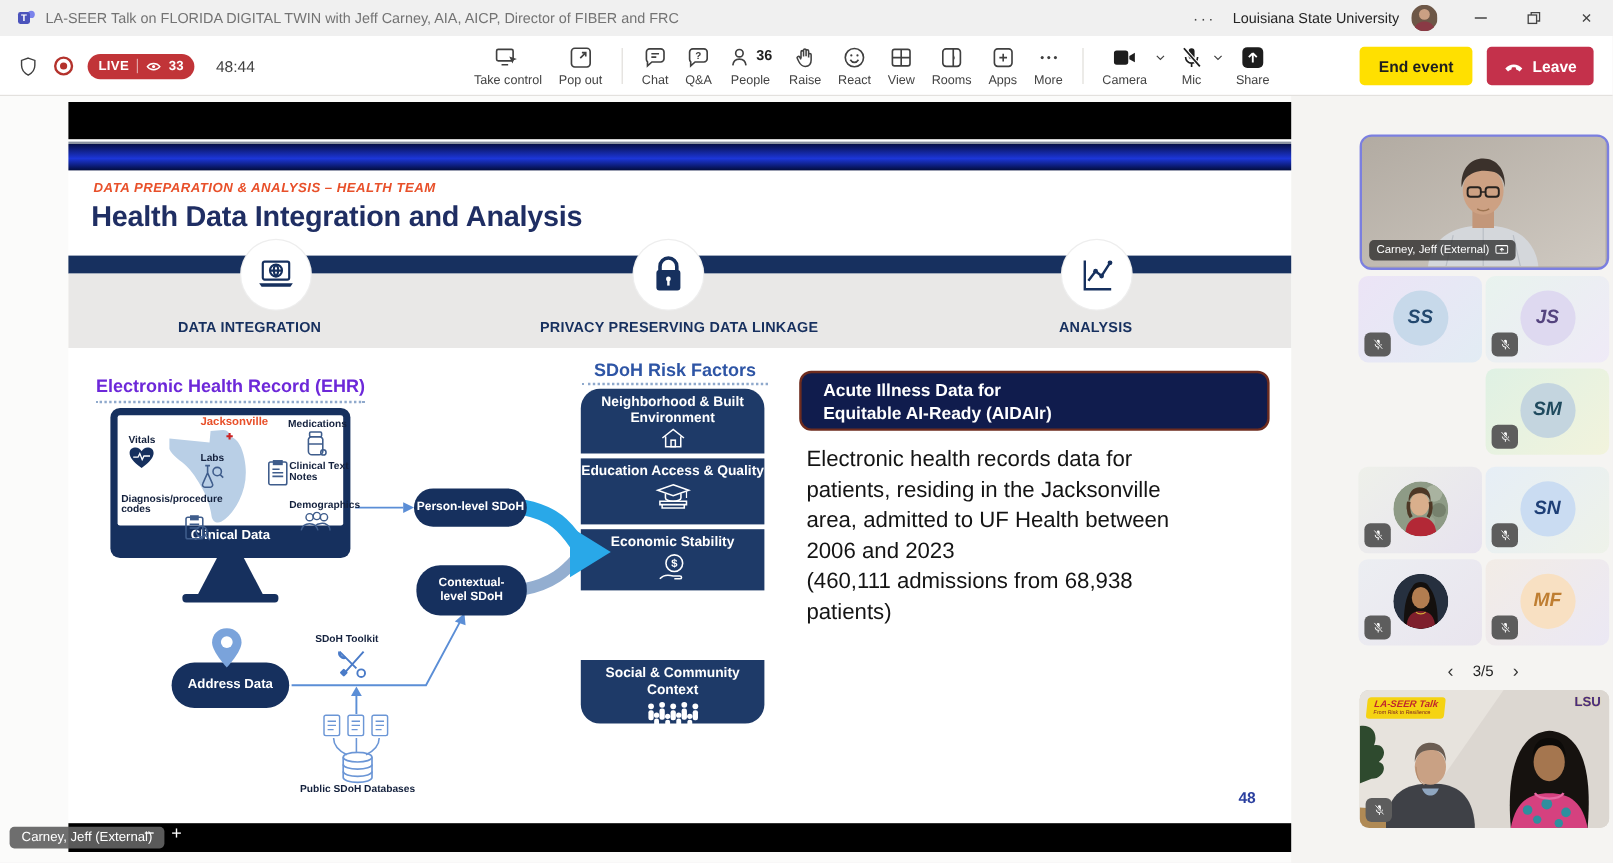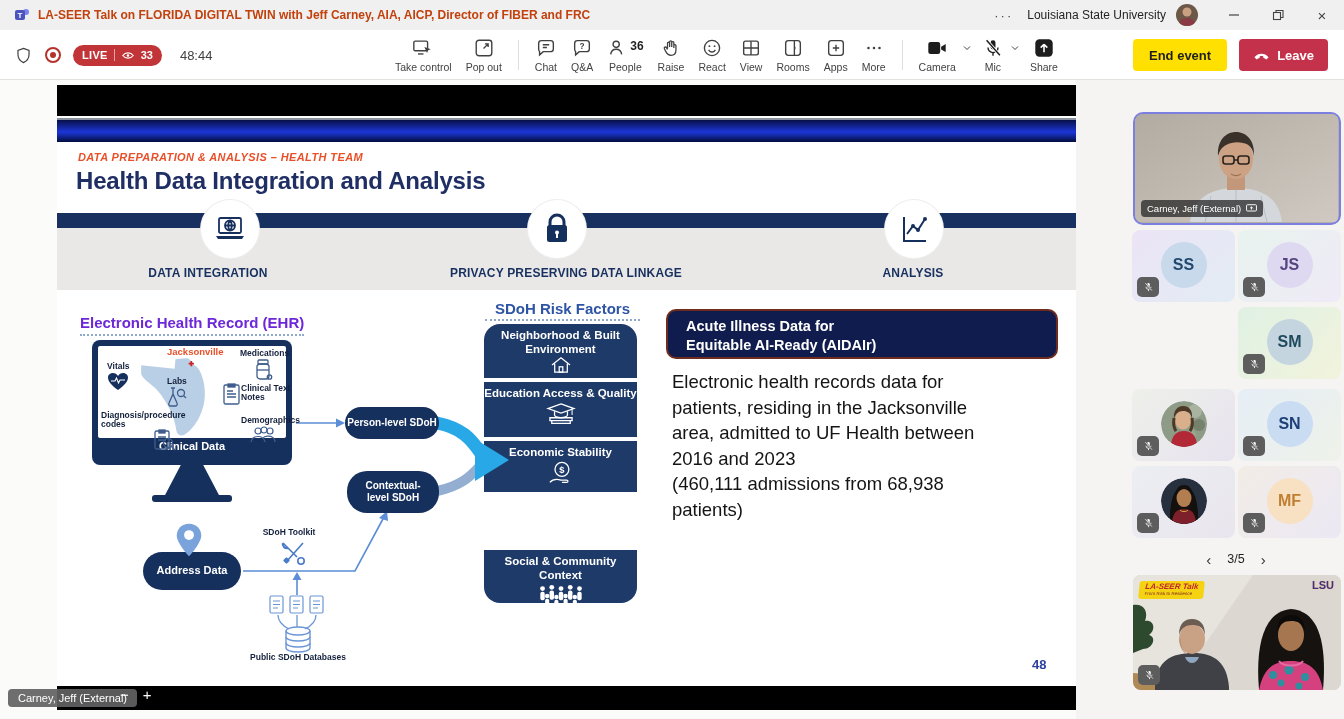--- a/index.html
+++ b/index.html
@@ -2,21 +2,21 @@
 <html><head>
 <meta charset="utf-8">
 <style>
   * { margin:0; padding:0; box-sizing:border-box; }
   html,body { width:1344px; height:719px; overflow:hidden; font-family:"Liberation Sans","DejaVu Sans",sans-serif; background:#f3f2f1; }
   .abs { position:absolute; }
   .window { position:relative; width:1344px; height:719px; background:#f3f2f1; }
 
   
   .titlebar { position:absolute; left:0; top:0; width:1344px; height:30px; background:#f0f0f0; display:flex; align-items:center; }
-  .tb-title { font-size:12px; color:#c2410c; margin-left:8px;font-weight:bold; }
+  .tb-title { font-size:12px; color:#737373; margin-left:8px; }
   .teams-logo { margin-left:14px; display:flex; align-items:center; }
   .tb-right { position:absolute; right:0; top:0; height:30px; display:flex; align-items:center; }
   .tb-dots { font-size:13px; color:#444; letter-spacing:2px; padding:0 14px; cursor:default; }
   .tb-account { font-size:12px; color:#242424; margin-right:10px; }
   .tb-avatar { width:22px; height:22px; border-radius:50%; overflow:hidden; margin-right:14px; }
   .win-btn { width:44px; height:30px; display:flex; align-items:center; justify-content:center; color:#444; }
   .win-close { font-size:15px; }
 
   
   .toolbar { position:absolute; left:0; top:30px; width:1344px; height:50px; background:#ffffff; border-bottom:1px solid #e3e1de; }
@@ -78,21 +78,21 @@
   .bullets div::before { content:"• "; }
   .pagenum { left:975px; top:572px; font-size:13px; font-weight:bold; color:#2a3f9f; }
 
   .presenter-pill { position:absolute; left:8px; top:609px; background:rgba(98,98,98,.92); color:#fff; font-size:11px; padding:3px 10px; border-radius:4px; z-index:20; }
   .stage-zoom { position:absolute; left:120px; top:606px; color:#fff; font-size:15px; z-index:20; display:flex; gap:14px; }
 
   
   .sidebar { position:absolute; left:1128px; top:0; width:216px; height:639px; }
   .spk-tile { position:absolute; left:5px; top:32px; width:208px; height:113px; border-radius:10px; border:2.5px solid #7b7fe0; overflow:hidden; background:#b7b0a8; }
   .spk-label { position:absolute; left:6px; bottom:6px; background:rgba(32,32,32,.72); color:#fff; font-size:9.5px; padding:3px 6px; border-radius:4px; display:flex; align-items:center; gap:5px; }
-  .p-tile { position:absolute; width:103px; height:72px; border-radius:8px; overflow:hidden; }
+  .p-tile { position:absolute; width:103px; height:72px; border-radius:8px; overflow:hidden;font-style:italic; }
   .init-circle { position:absolute; left:50%; top:50%; transform:translate(-50%,-52%); width:46px; height:46px; border-radius:50%; display:flex; align-items:center; justify-content:center; font-size:16px; font-weight:bold; }
   .mic-badge { position:absolute; left:5px; bottom:5px; width:22px; height:20px; background:#5d5d5d; border-radius:5px; display:flex; align-items:center; justify-content:center; }
   .pt1 { left:4px;  top:150px; background:linear-gradient(135deg,#ece4f6,#e2ecf4); }
   .pt2 { left:110px; top:150px; width:103px; background:linear-gradient(135deg,#e8f3ee,#efeaf7); }
   .pt3 { left:4px;  top:227px; background:linear-gradient(135deg,#dcf0e9,#f6f0e2); }
   .pt4 { left:110px; top:227px; background:linear-gradient(135deg,#dff1e4,#f2f3dc); }
   .pt5 { left:4px;  top:309px; background:linear-gradient(135deg,#eef0ea,#e7e3ef); }
   .pt6 { left:110px; top:309px; background:linear-gradient(135deg,#e6eef6,#eef2e9); }
   .pt7 { left:4px;  top:386px; background:linear-gradient(135deg,#eceef2,#e9e5ee); }
   .pt8 { left:110px; top:386px; background:linear-gradient(135deg,#f2ece6,#ebe8f4); }
@@ -558,21 +558,21 @@
 
         
         <div class="abs aidair">
           <div>Acute Illness Data for</div>
           <div>Equitable AI-Ready (AIDAIr)</div>
         </div>
         <div class="abs para">
           <div>Electronic health records data for</div>
           <div>patients, residing  in the Jacksonville</div>
           <div>area, admitted to UF Health between</div>
-          <div>2016 and 2023</div>
+          <div>2006 and 2023</div>
           <div>(460,111 admissions from 68,938</div>
           <div>patients)</div>
         </div>
         <div class="abs pagenum">48</div>
 
         <div class="abs bar-black-bot"></div>
       </div>
 
       <div class="presenter-pill">Carney, Jeff (External)</div>
       <div class="stage-zoom">

